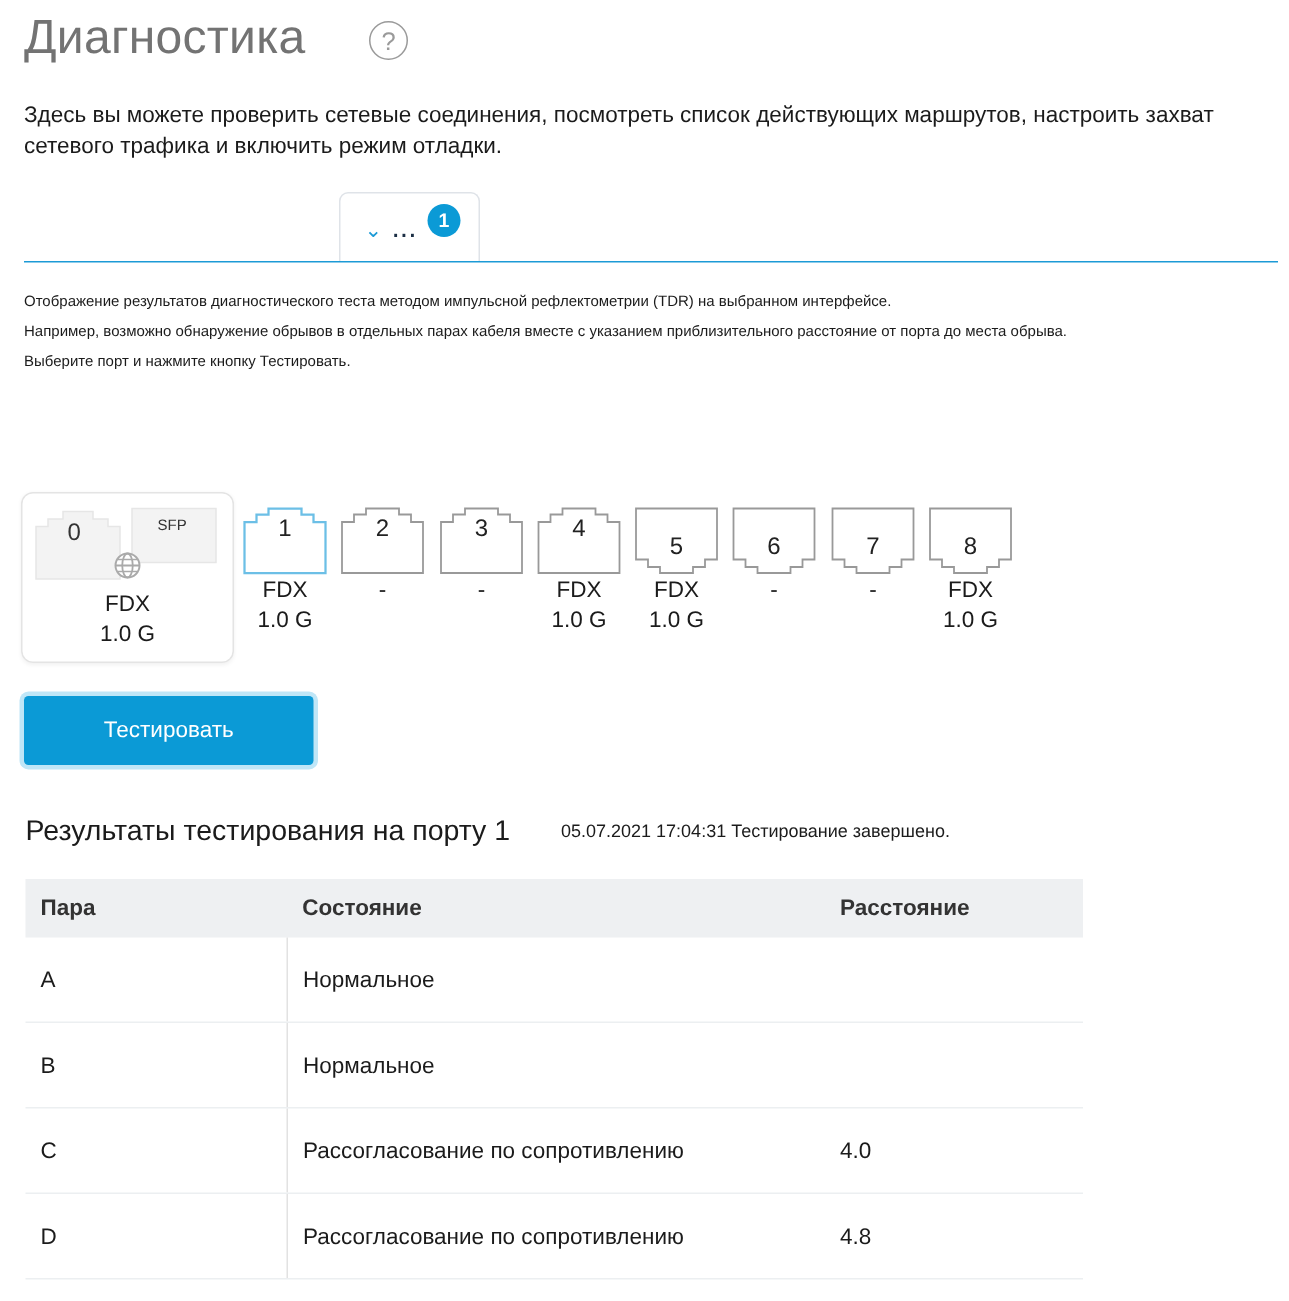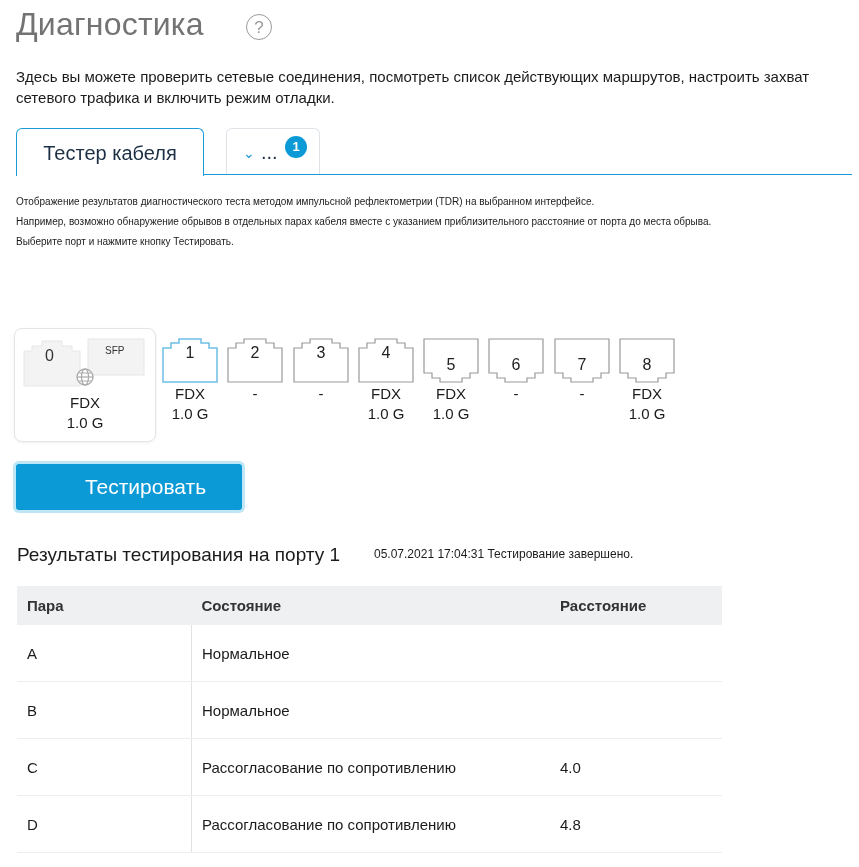--- a/index.html
+++ b/index.html
@@ -14,39 +14,38 @@
   .tab2 .dots{position:absolute;left:34px;top:12px;font-size:20px;color:#1c2f45;}
   .badge{position:absolute;left:58px;top:7px;width:22px;height:22px;border-radius:50%;background:#0b9ad6;color:#fff;font-size:13px;font-weight:bold;text-align:center;line-height:22px;}
   .desc{position:absolute;left:16px;top:192px;width:836px;font-size:10px;line-height:20px;}
   .desc p{margin:0;}
   .ports{position:absolute;left:14px;top:328px;height:114px;width:680px;}
   .sfpbox{position:absolute;left:0;top:0;width:140px;height:112px;border:1px solid #e4e4e4;border-radius:8px;box-shadow:0 1px 3px rgba(0,0,0,0.06);}
   .port{position:absolute;width:56px;text-align:center;}
   .port .ico{position:relative;width:56px;height:46px;}
   .port .num{position:absolute;left:0;width:56px;text-align:center;font-size:16px;color:#222;}
   .port .l1,.port .l2{font-size:15px;line-height:20px;color:#1b1b1b;}
-  .btn{position:absolute;left:16px;top:464px;width:193px;height:46px;background:#0b9ad6;border-radius:3px;color:#fff;font-size:21px;text-align:center;line-height:46px;box-shadow:0 0 0 3px #bfe6f7;padding-left:33px;}
+  .btn{position:absolute;left:16px;top:464px;width:193px;height:46px;background:#0b9ad6;border-radius:3px;color:#fff;font-size:15px;text-align:center;line-height:46px;box-shadow:0 0 0 3px #bfe6f7;}
   .rtitle{position:absolute;left:17px;top:544px;font-size:19px;color:#1b1b1b;}
   .rmeta{position:absolute;left:374px;top:547px;font-size:12px;color:#1b1b1b;}
   table{position:absolute;left:17px;top:586px;width:705px;border-collapse:collapse;font-size:15px;}
   th{background:#eef0f2;height:39px;text-align:left;font-weight:700;color:#333;padding:0 0 0 10px;}
   td{height:56px;padding:0 0 0 10px;border-bottom:1.5px solid #eceff1;color:#1b1b1b;}
   td.c2,th.c2{border-left:1px solid #e2e2e2;}
   th.c2{border-left:none;}
   .c1{width:164px;}.c2{width:348px;}
 </style>
 </head>
 <body>
 
 <div class="title">Диагностика</div>
 <div class="help">?</div>
 <div class="intro">Здесь вы можете проверить сетевые соединения, посмотреть список действующих маршрутов, настроить захват сетевого трафика и включить режим отладки.</div>
 
 <div class="tabs">
-  <div class="tab1">Тестер кабеля</div>
   <div class="tab2">
     <span class="chev">⌄</span>
     <span class="dots">...</span>
     <span class="badge">1</span>
   </div>
 </div>
 
 <div class="desc">
   <p>Отображение результатов диагностического теста методом импульсной рефлектометрии (TDR) на выбранном интерфейсе.</p>
   <p>Например, возможно обнаружение обрывов в отдельных парах кабеля вместе с указанием приблизительного расстояние от порта до места обрыва.</p>

